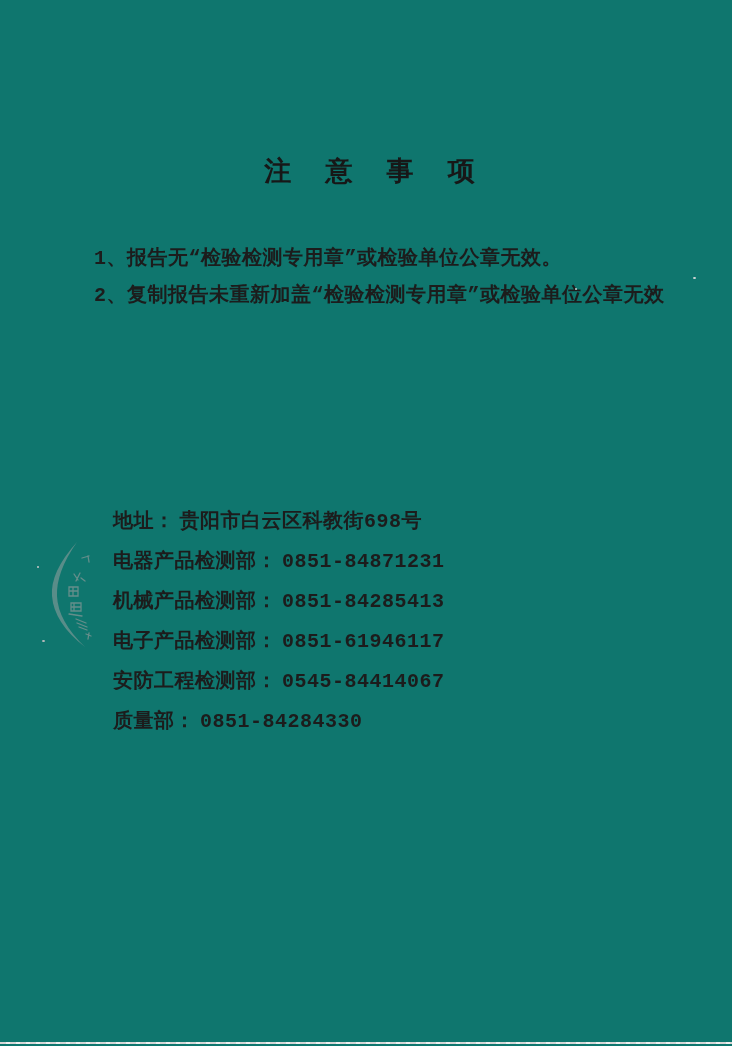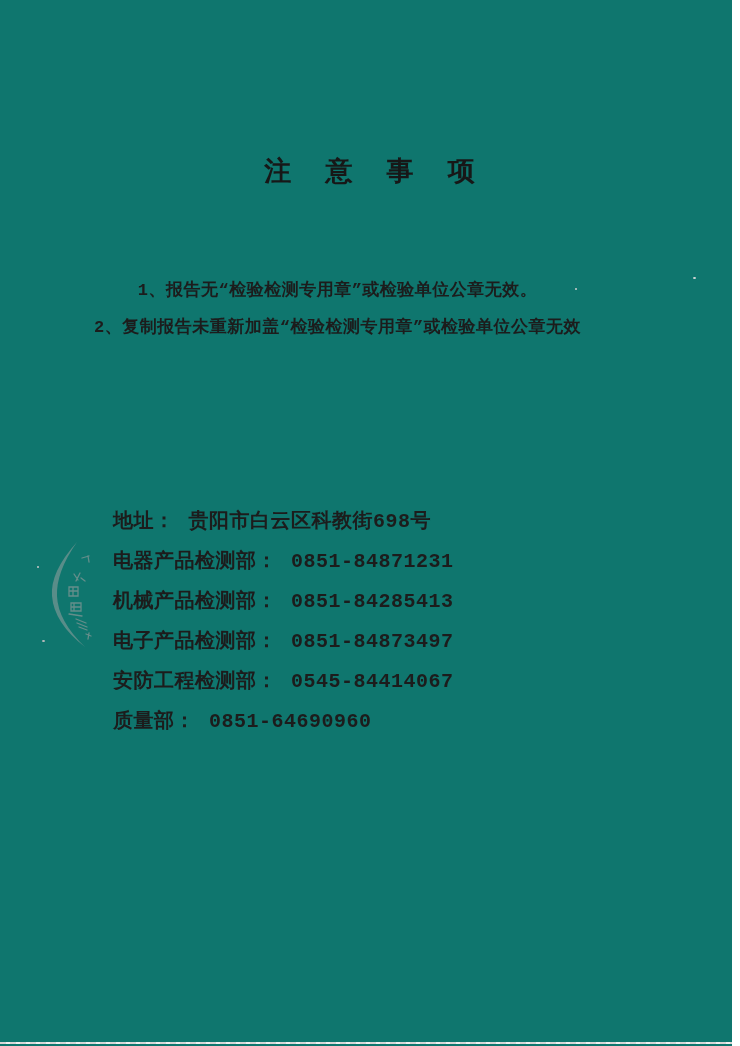--- a/index.html
+++ b/index.html
@@ -24,31 +24,31 @@
   }
   
   .title {
     position:absolute; top:158px; left:0; width:100%;
     text-align:center; text-indent:16px;
     font-size:27px; line-height:30px; font-weight:700;
     letter-spacing:9px; color:#171717;
   }
   
   .notes {
-    position:absolute; left:94px; top:280px;
-    font-size:17px; font-weight:600; letter-spacing:0.5px; color:#1c1c1c;text-align:center;
+    position:absolute; left:94px; top:248px;
+    font-size:20px; font-weight:600; letter-spacing:0.5px; color:#1c1c1c;
   }
   .note-line { height:22px; line-height:22px; margin-bottom:15px; white-space:nowrap; }
   
   .contacts {
     position:absolute; left:113px; top:511px;
     font-size:20px; font-weight:600; letter-spacing:0.5px; color:#1c1c1c;
   }
   .contact-row { height:21px; line-height:21px; margin-bottom:19px; white-space:nowrap; }
-  .contact-value { margin-left:14px; }
+  .contact-value { margin-left:5px; }
   
   .stamp { position:absolute; left:36px; top:534px; width:80px; height:125px; }
   
   .speck { position:absolute; border-radius:50%; }
   .speck-1 { left:37px;  top:566px; width:2px; height:2px; background:#c8c8c8; }
   .speck-2 { left:42px;  top:640px; width:3px; height:2px; background:#bdbdbd; }
   .speck-3 { left:575px; top:288px; width:2px; height:2px; background:#cfcfcf; }
   .speck-4 { left:693px; top:277px; width:3px; height:2px; background:#d8d8d8; }
 </style>
 </head>
@@ -67,27 +67,27 @@
     <div class="contact-row">
       <span class="contact-label">地址：</span><span class="contact-value">贵阳市白云区科教街698号</span>
     </div>
     <div class="contact-row">
       <span class="contact-label">电器产品检测部：</span><span class="contact-value">0851-84871231</span>
     </div>
     <div class="contact-row">
       <span class="contact-label">机械产品检测部：</span><span class="contact-value">0851-84285413</span>
     </div>
     <div class="contact-row">
-      <span class="contact-label">电子产品检测部：</span><span class="contact-value">0851-84873497</span>
+      <span class="contact-label">电子产品检测部：</span><span class="contact-value">0851-61946117</span>
     </div>
     <div class="contact-row">
       <span class="contact-label">安防工程检测部：</span><span class="contact-value">0545-84414067</span>
     </div>
     <div class="contact-row">
-      <span class="contact-label">质量部：</span><span class="contact-value">0851-64690960</span>
+      <span class="contact-label">质量部：</span><span class="contact-value">0851-84284330</span>
     </div>
   </div>
 
   <svg class="stamp" viewBox="0 0 80 125" xmlns="http://www.w3.org/2000/svg">
 
     <path d="M41,8 Q14,38 16,62 Q18,89 49,113 Q22,87 21,62 Q20,38 41,8 Z" fill-opacity="0.5" stroke="none" fill="#a3a3a3"></path>
 
     <g fill="none" stroke-width="1.3" stroke-linecap="round" opacity="0.6" stroke="#9e9e9e">
       <path d="M46,24 l7,-2 M52,22 l1,6"></path>
       <path d="M38,40 l4,6 M44,39 l-4,8 M45,44 l4,3"></path>

